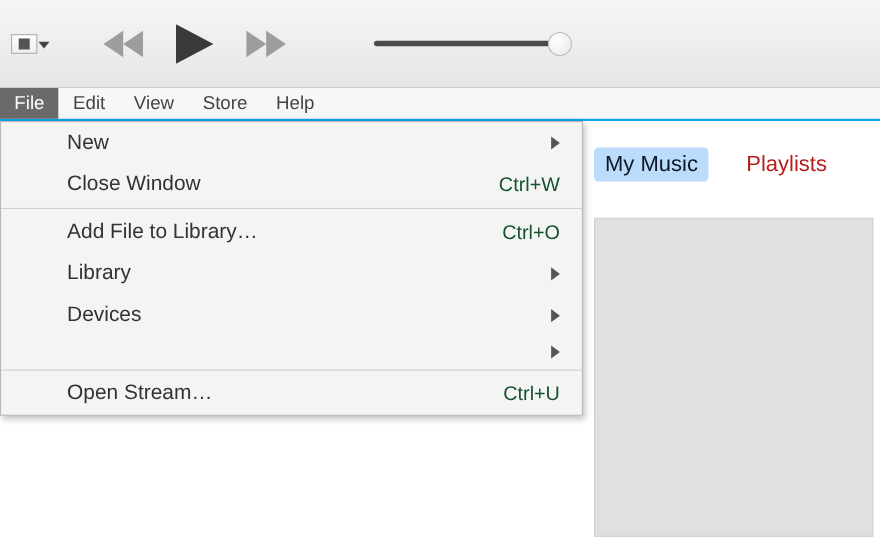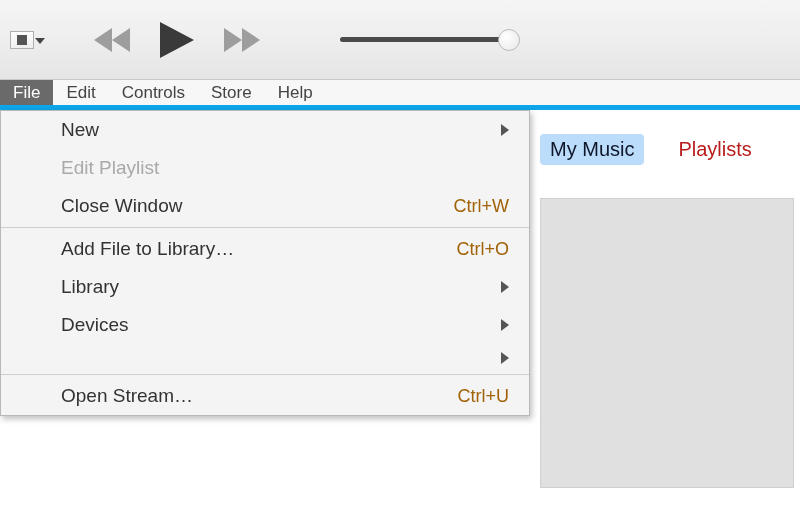--- a/index.html
+++ b/index.html
@@ -40,21 +40,21 @@
 .seek-thumb {
   position: absolute; right: -10px; top: -8px;
   width: 22px; height: 22px; border-radius: 50%;
   background: radial-gradient(circle at 35% 35%, #fff, #e8e8e8);
   border: 1px solid #bbb;
 }
 
 .menubar {
   height: 30px;
   background: #f7f7f7;
-  border-bottom: 5px solid #0ea5e9;
+  border-bottom: 2px solid #0ea5e9;
   display: flex;
   align-items: stretch;
   font-size: 17px;
   color: #444;
   position: relative;
   z-index: 5;
 }
 .menubar-item {
   padding: 0 13px;
   display: flex; align-items: center;
@@ -100,21 +100,21 @@
   z-index: 10;
 }
 .menu-item {
   display: flex; align-items: center;
   padding: 8px 20px 8px 60px;
   position: relative;
   cursor: default;
 }
 .menu-item.disabled { color: #a9a9a9; }
 .menu-item.highlight { background: #8ec5f8; }
-.menu-shortcut { margin-left: auto; color: #a16207; font-size: 18px; }
+.menu-shortcut { margin-left: auto; color: #14532d; font-size: 18px; }
 .menu-sub {
   margin-left: auto;
   width: 0; height: 0;
   border-top: 6px solid transparent;
   border-bottom: 6px solid transparent;
   border-left: 8px solid #555;
 }
 .menu-sep {
   height: 1px; background: #cfcfcf; margin: 2px 0;
 }
@@ -149,42 +149,39 @@
   <div class="seek">
     <div class="seek-track">
       <div class="seek-thumb"></div>
     </div>
   </div>
 </div>
 
 <div class="menubar">
   <div class="menubar-item active">File</div>
   <div class="menubar-item">Edit</div>
-  <div class="menubar-item">Controls</div>
+  <div class="menubar-item">View</div>
   <div class="menubar-item">Store</div>
   <div class="menubar-item">Help</div>
 </div>
 
 <div class="content">
 
   <div class="tabs">
     <div class="tab active">My Music</div>
     <div class="tab">Playlists</div>
   </div>
 
   <div class="album-art"></div>
 
   <div class="dropdown">
     <div class="menu-item">
       <span>New</span>
       <span class="menu-sub"></span>
     </div>
-    <div class="menu-item disabled">
-      <span>Edit Playlist</span>
-    </div>
     <div class="menu-item">
       <span>Close Window</span>
       <span class="menu-shortcut">Ctrl+W</span>
     </div>
     <div class="menu-sep"></div>
     <div class="menu-item">
       <span>Add File to Library…</span>
       <span class="menu-shortcut">Ctrl+O</span>
     </div>
     <div class="menu-item">

